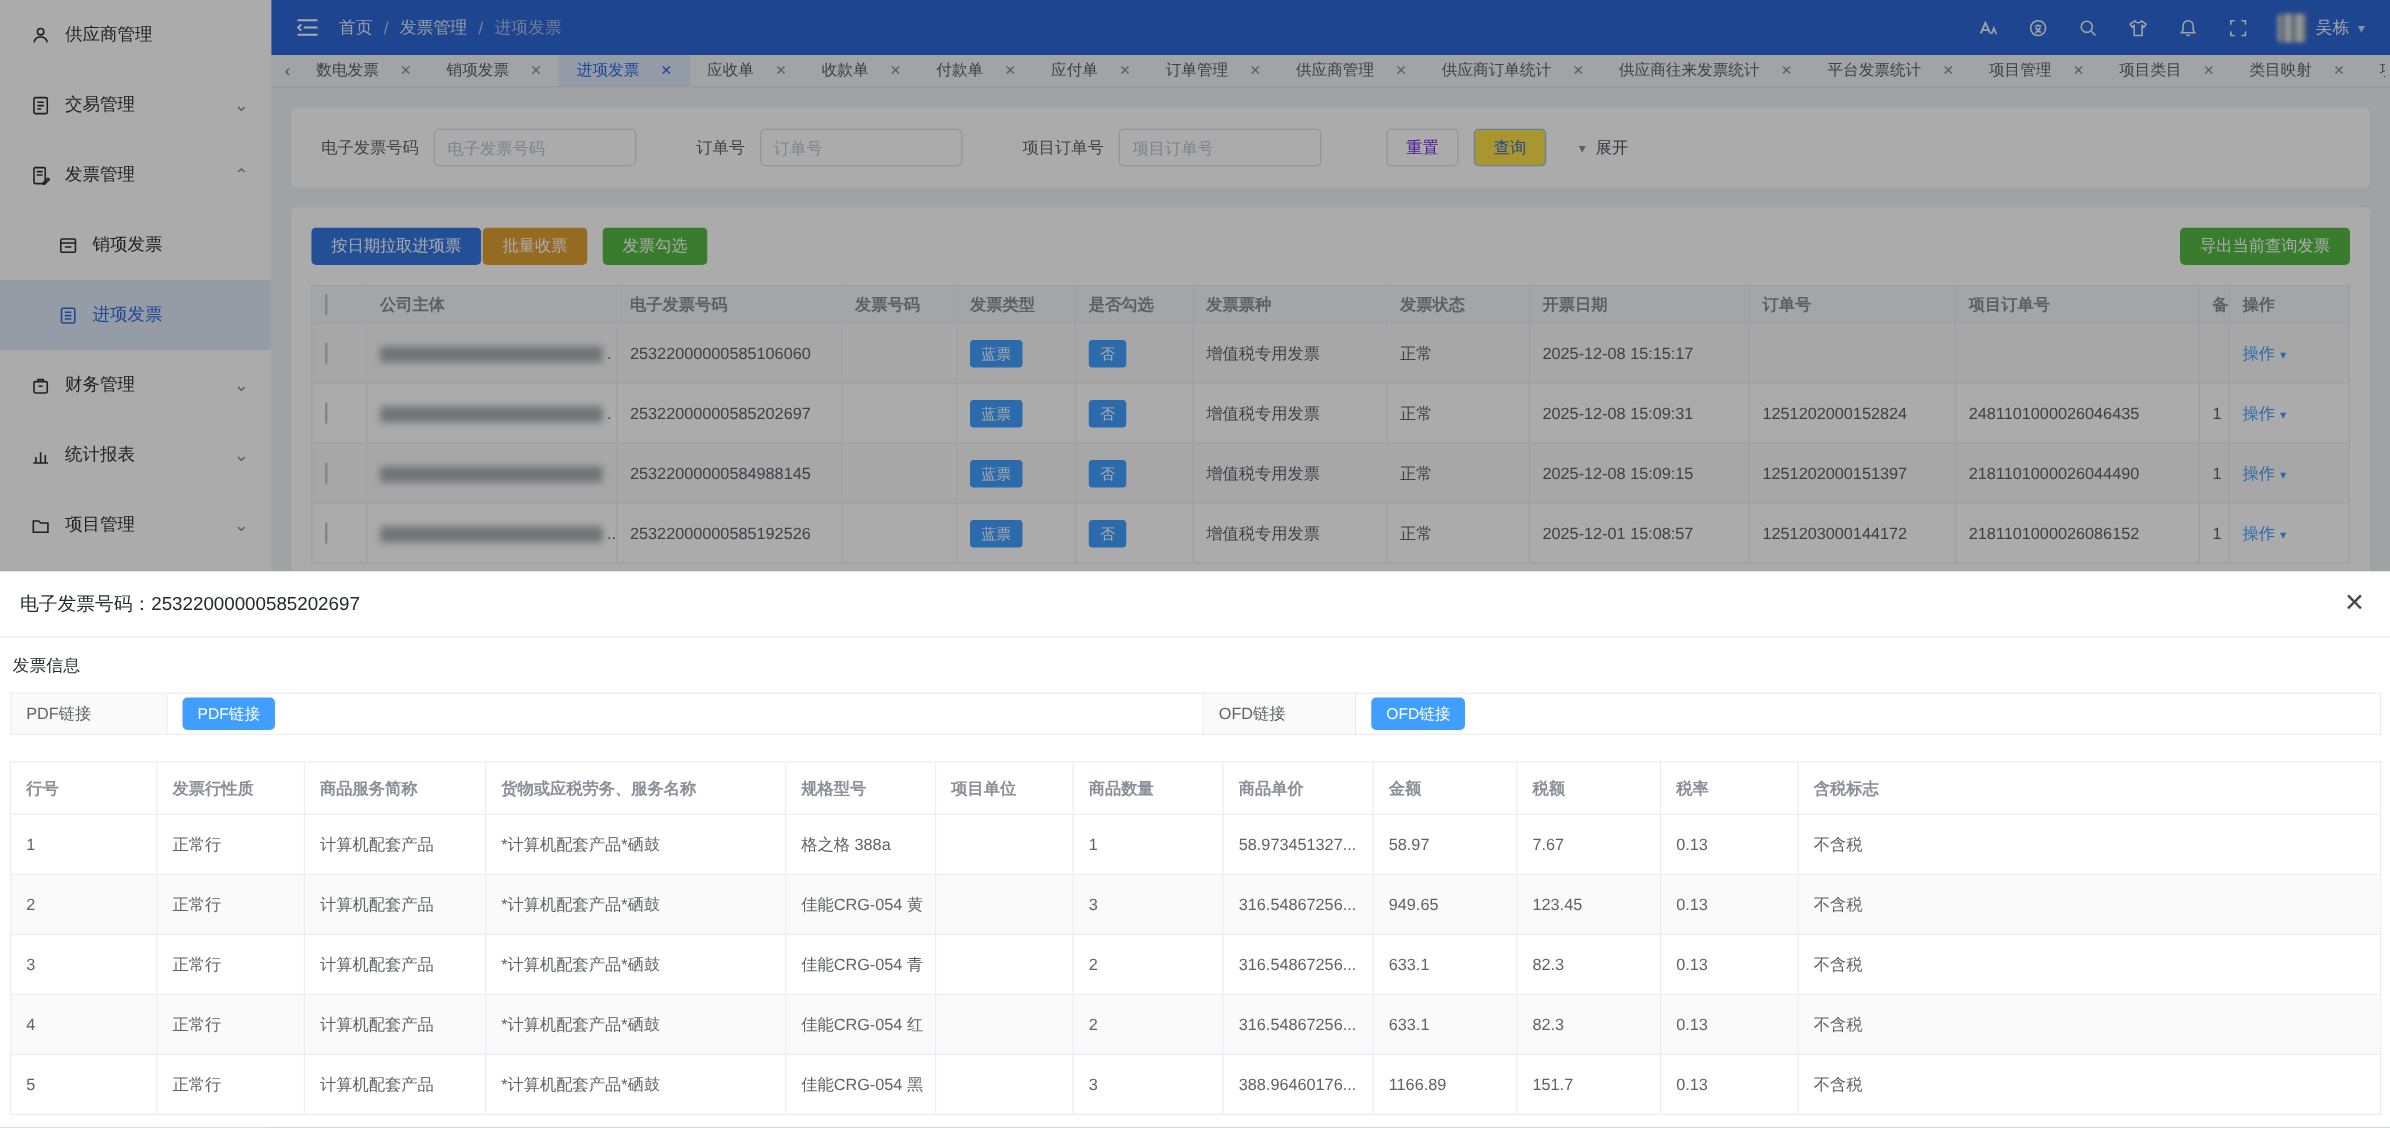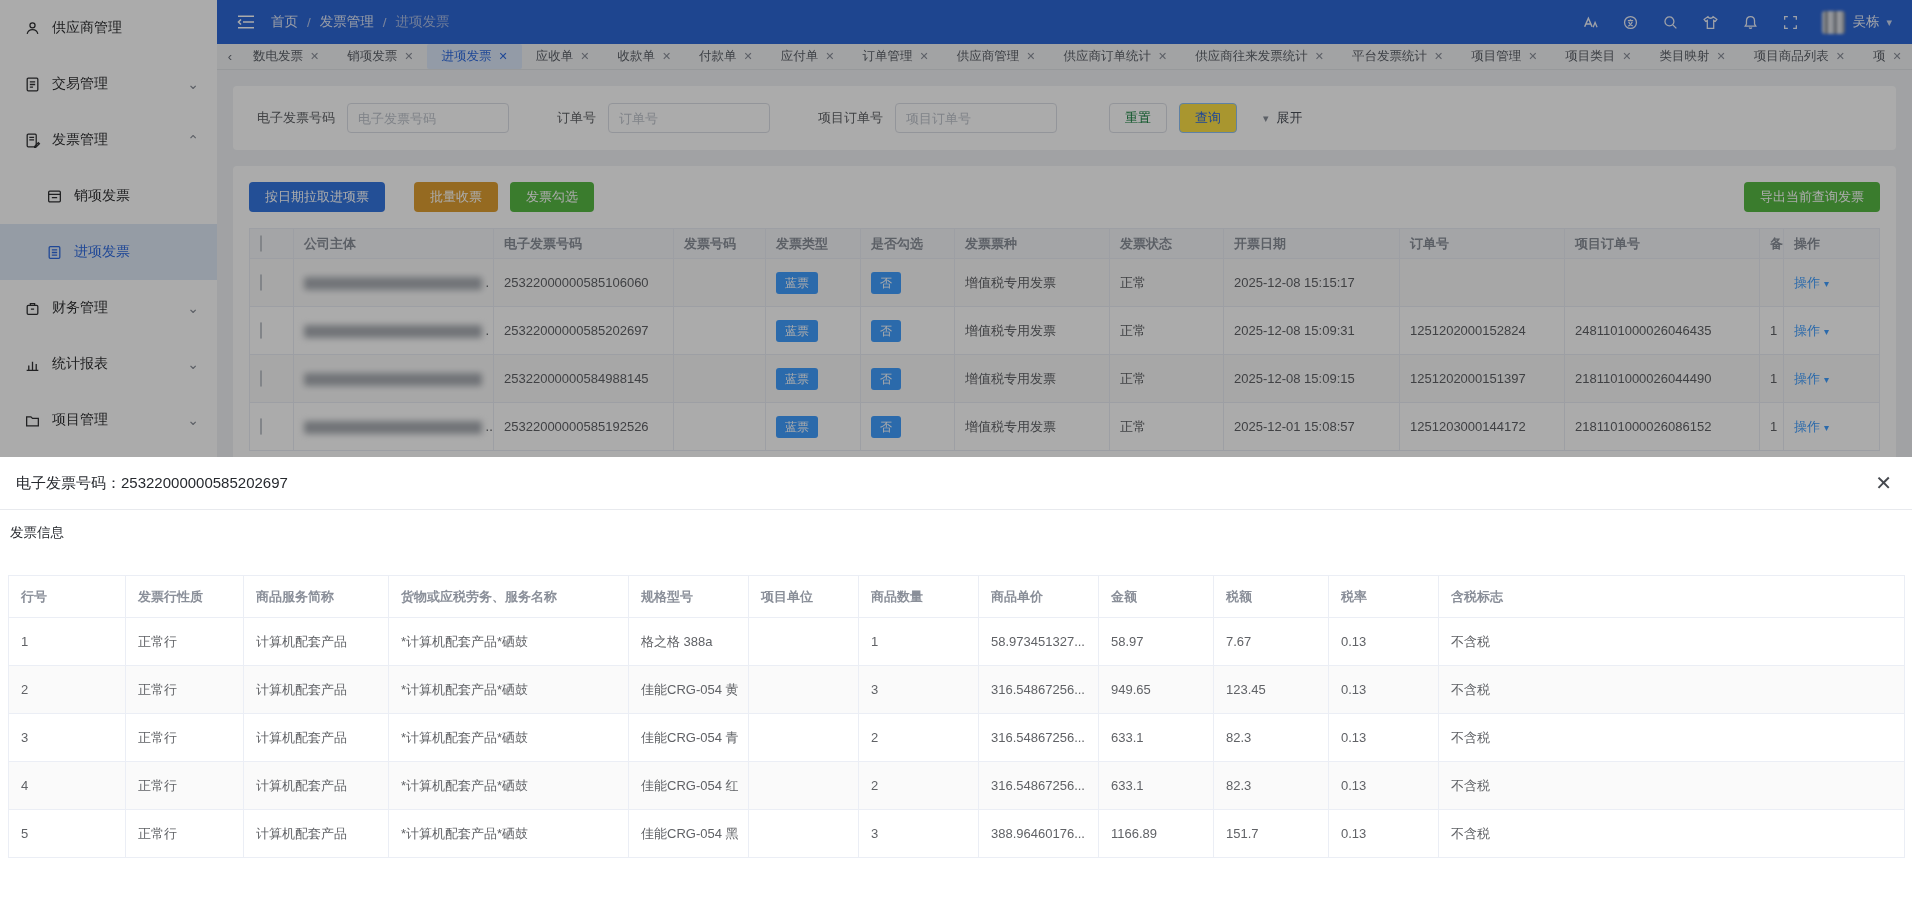--- a/index.html
+++ b/index.html
@@ -37,42 +37,42 @@
   .nav-user { display:flex; align-items:center; gap:7px; cursor:pointer; }
   .avatar { width:23px; height:23px; border-radius:3px; overflow:hidden;
     background:repeating-linear-gradient(90deg,#cfd4dc 0 3px,#8d939c 3px 6px,#e7e9ee 6px 9px); filter:blur(1.5px); }
   .nav-username { font-size:13.5px; color:#f2f5fc; }
   .nav-caret { font-size:11px; color:#cdd9f1; }
 
   
   .tabbar { height:26px; background:#f2f3f5; display:flex; align-items:center; padding:0 4px; border-bottom:1px solid #e2e4e8; overflow:hidden; }
   .tab-scroll { width:18px; text-align:center; color:#6a6f78; font-size:13px; cursor:pointer; flex:none; }
   .tabs { display:flex; align-items:center; height:100%; overflow:hidden; flex:1; }
-  .tab { display:flex; align-items:center; gap:7px; padding:0 14px; height:100%; font-size:12.5px; color:#5c6168; white-space:nowrap; cursor:pointer; flex:none; }
+  .tab { display:flex; align-items:center; gap:17px; padding:0 14px; height:100%; font-size:12.5px; color:#5c6168; white-space:nowrap; cursor:pointer; flex:none; }
   .tab .tab-close { font-size:11px; color:#8a8f99; }
   .tab.active { background:#dbe8fa; color:#2f6be0; border-radius:2px; }
   .tab.active .tab-close { color:#2f6be0; }
 
   
   .filter-card { margin:16px; height:64px; background:#fff; border-radius:4px; display:flex; align-items:center; padding:0 24px; }
   .f-group { display:flex; align-items:center; margin-right:48px; }
   .f-label { font-size:13px; color:#606266; margin-right:12px; white-space:nowrap; }
   .f-input { width:162px; height:30px; border:1px solid #dcdfe6; border-radius:4px; padding:0 10px; font-size:13px; color:#606266; background:#fff; }
   .f-input::placeholder { color:#bfc4cc; }
   .btn { height:30px; border-radius:4px; font-size:13px; padding:0 15px; cursor:pointer; border:1px solid transparent; display:inline-flex; align-items:center; justify-content:center; white-space:nowrap; }
-  .btn-default { background:#fff; border-color:#dcdfe6; color:#15803d; }
+  .btn-default { background:#fff; border-color:#dcdfe6; color:#6d28d9; }
   .btn-plain { background:#fde047; border-color:#8cc1f7; color:#2f6be0; }
   .expand-toggle { display:flex; align-items:center; gap:8px; margin-left:26px; font-size:13px; color:#4a4f57; cursor:pointer; }
   .expand-caret { font-size:11px; color:#8a8f99; }
 
   
   .table-card { margin:0 16px; background:#fff; border-radius:4px; padding:16px; height:500px; }
   .toolbar { display:flex; align-items:flex-start; margin-bottom:16px; }
   .btn-primary { background:var(--c-primary_button,#3576e0); color:#fff; }
-  .btn-warning { background:var(--c-warning,#df9f32); color:#fff; margin-left:29px; }
+  .btn-warning { background:var(--c-warning,#df9f32); color:#fff; margin-left:1px; }
   .btn-success { background:var(--c-success,#57b943); color:#fff; margin-left:12px; }
   .btn-export { background:var(--c-success,#57b943); color:#fff; margin-left:auto; }
 
   table.grid { border-collapse:collapse; table-layout:fixed; width:100%; }
   table.grid th, table.grid td { border:1px solid #ebeef5; font-weight:normal; text-align:left; padding:0 10px; overflow:hidden; white-space:nowrap; }
   table.grid th { height:30px; background:#f5f7fa; color:#8a8f99; font-size:13px; font-weight:600; }
   table.grid td { height:48px; color:#606266; font-size:13px; background:#fff; }
   table.grid tr.stripe td { background:#fafafa; }
   .checkbox { width:14px; height:14px; border:1px solid #c2c6cd; border-radius:2px; background:#fff; cursor:pointer; }
   .blur-bar { display:inline-block; vertical-align:middle; height:13px; background:#a9adb3; filter:blur(3px); border-radius:2px; }
@@ -456,20 +456,26 @@
       <div class="section-title">发票信息</div>
 
       <table class="desc">
         <colgroup>
             <col style="width:125px">
             <col>
             <col style="width:122px">
             <col style="width:820px">
           </colgroup>
         <tbody>
+            <tr>
+          <th>PDF链接</th>
+          <td><span class="link-btn">PDF链接</span></td>
+          <th>OFD链接</th>
+          <td><span class="link-btn">OFD链接</span></td>
+        </tr>
       </tbody>
         </table>
 
       <div class="detail-wrap">
         <table class="detail" id="detail-table">
             <colgroup>
               <col style="width:117px">
               <col style="width:118px">
               <col style="width:145px">
               <col style="width:240px">

